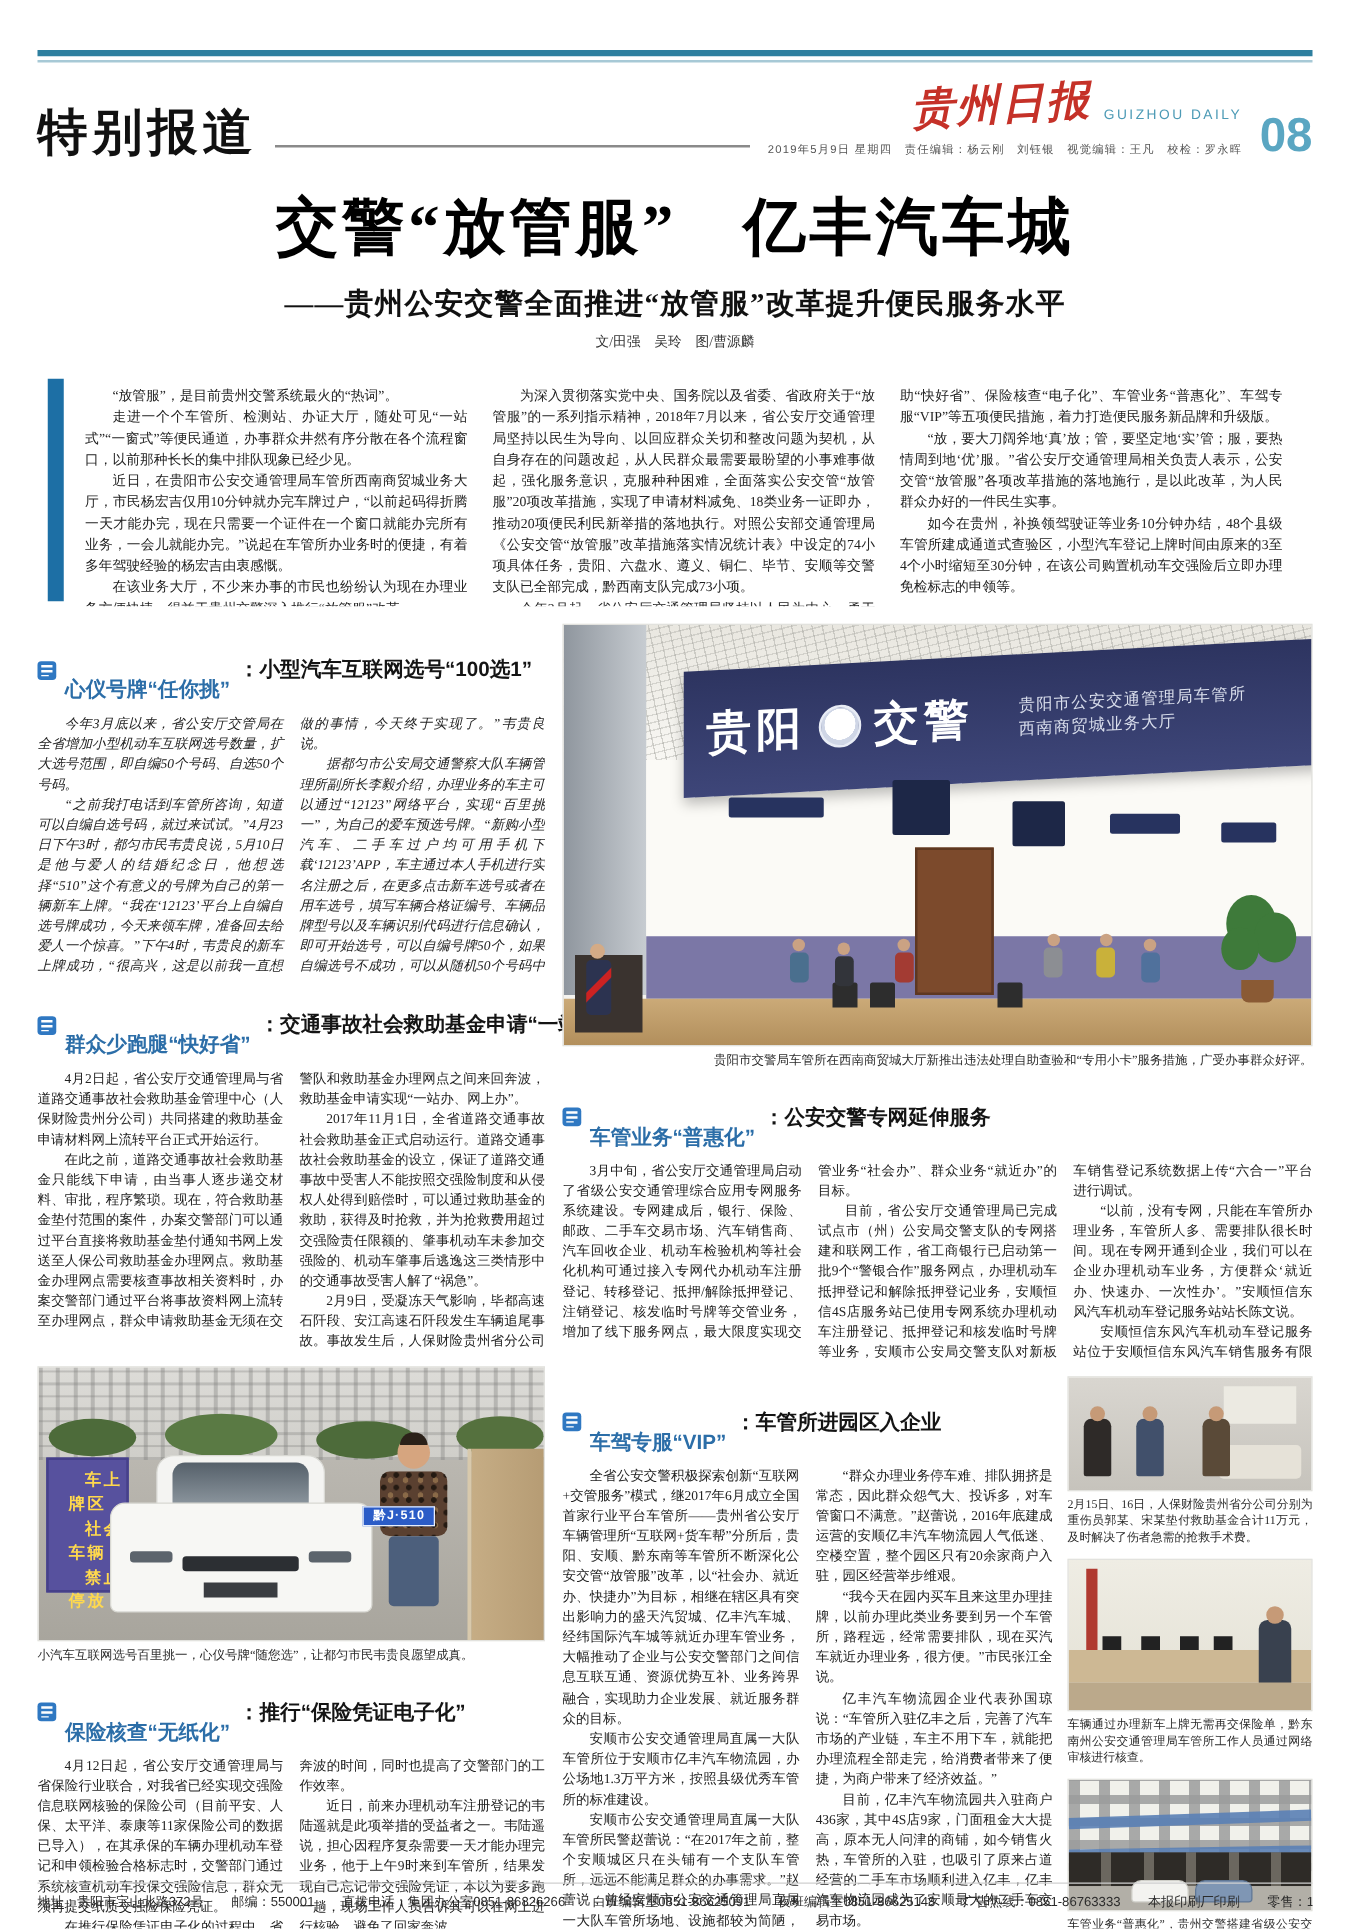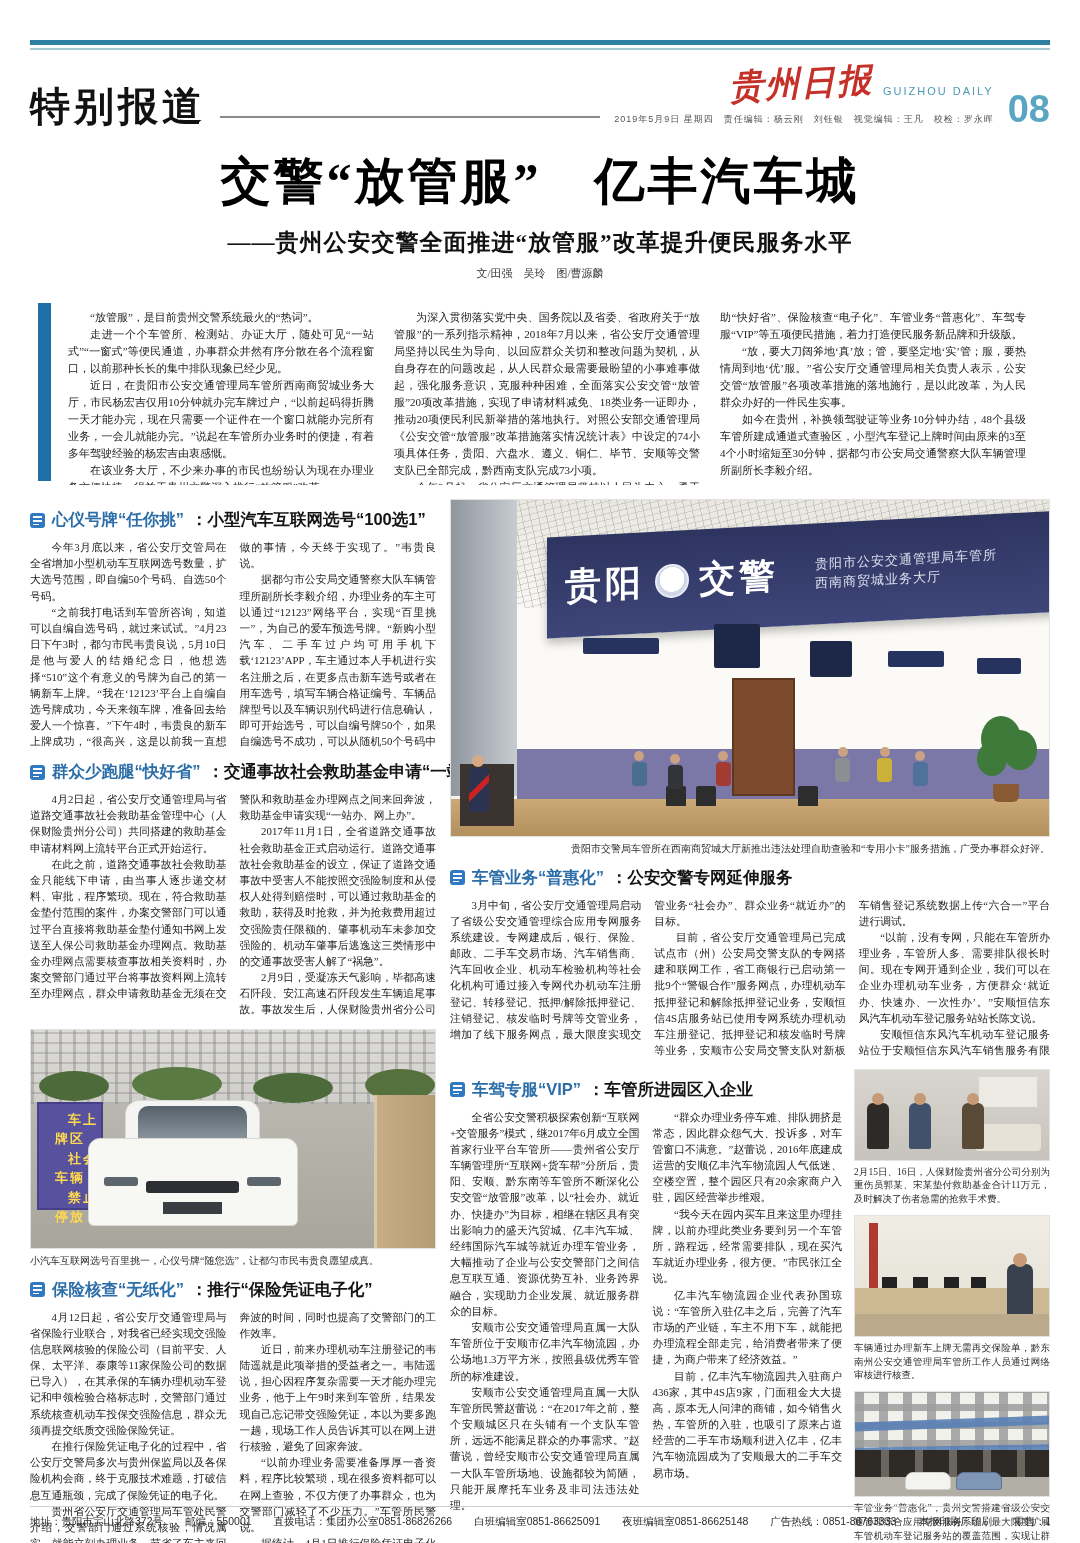--- a/index.html
+++ b/index.html
@@ -43,26 +43,26 @@
   .col-left { width:406px; flex:none; }
   .col-right { flex:1; min-width:0; }
 
   
   .sec-head { display:flex; align-items:center; gap:7px; margin:10px 0 8px 0; font-family:"Liberation Sans",sans-serif; font-weight:bold; font-size:16.5px; white-space:nowrap; }
   .sec-icon { width:15px; height:15px; flex:none; background:#2f78c2; border-radius:3px; position:relative; }
   .sec-icon::after { content:""; position:absolute; left:3px; top:3px; right:3px; bottom:3px; background:
       linear-gradient(#fff,#fff) 0 0/100% 2px no-repeat,
       linear-gradient(#fff,#fff) 0 4px/100% 2px no-repeat,
       linear-gradient(#fff,#fff) 0 8px/70% 2px no-repeat; }
-  .sec-head .tag { color:#2c6ea8; }
+  .sec-head .tag { color:#2c6ea8;margin-top:32px; }
   .sec-head .rest { color:#141414; }
 
   .cols2 { column-count:2; column-gap:13px; font-size:10.8px; line-height:1.5; text-align:justify; color:#222; overflow:hidden; }
   .cols3s { column-count:3; column-gap:13px; font-size:10.8px; line-height:1.5; text-align:justify; color:#222; overflow:hidden; }
-  .h215{height:212px;} .h225{height:228px;} .h270{height:268px;} .h170{height:168px;} .h460{height:462px;}
+  .h215{height:212px;font-style:italic;} .h225{height:228px;} .h270{height:268px;} .h170{height:168px;} .h460{height:462px;}
 
   .caption { font-size:10px; color:#2b2b2b; line-height:1.45; margin-top:5px; text-align:justify; }
   .caption.right { text-align:right; }
   .caption.center { text-align:left; }
 
   
   .photo { position:relative; overflow:hidden; border:1px solid #e2e2de; background:#f4f3ef; }
 
   
   .photoA { height:338px; }
@@ -200,21 +200,21 @@
     <div class="bracket-tl"></div>
     <div class="bracket-br"></div>
     <div class="cols3">
         <p class="para">“放管服”，是目前贵州交警系统最火的“热词”。</p>
         <p class="para">走进一个个车管所、检测站、办证大厅，随处可见“一站式”“一窗式”等便民通道，办事群众井然有序分散在各个流程窗口，以前那种长长的集中排队现象已经少见。</p>
         <p class="para">近日，在贵阳市公安交通管理局车管所西南商贸城业务大厅，市民杨宏吉仅用10分钟就办完车牌过户，“以前起码得折腾一天才能办完，现在只需要一个证件在一个窗口就能办完所有业务，一会儿就能办完。”说起在车管所办业务时的便捷，有着多年驾驶经验的杨宏吉由衷感慨。</p>
         <p class="para">在该业务大厅，不少来办事的市民也纷纷认为现在办理业务方便快捷，得益于贵州交警深入推行“放管服”改革。</p>
         <p class="para">为深入贯彻落实党中央、国务院以及省委、省政府关于“放管服”的一系列指示精神，2018年7月以来，省公安厅交通管理局坚持以民生为导向、以回应群众关切和整改问题为契机，从自身存在的问题改起，从人民群众最需要最盼望的小事难事做起，强化服务意识，克服种种困难，全面落实公安交管“放管服”20项改革措施，实现了申请材料减免、18类业务一证即办，推动20项便民利民新举措的落地执行。对照公安部交通管理局《公安交管“放管服”改革措施落实情况统计表》中设定的74小项具体任务，贵阳、六盘水、遵义、铜仁、毕节、安顺等交警支队已全部完成，黔西南支队完成73小项。</p>
         <p class="para">今年3月起，省公安厅交通管理局坚持以人民为中心，勇于创新，强化自选动作，相继推出心仪号牌“随你选”、事故救助“快好省”、保险核查“电子化”、车管业务“普惠化”、车驾专服“VIP”等五项便民措施，着力打造便民服务新品牌和升级版。</p>
         <p class="para">“放，要大刀阔斧地‘真’放；管，要坚定地‘实’管；服，要热情周到地‘优’服。”省公安厅交通管理局相关负责人表示，公安交管“放管服”各项改革措施的落地施行，是以此改革，为人民群众办好的一件民生实事。</p>
-        <p class="para">如今在贵州，补换领驾驶证等业务10分钟办结，48个县级车管所建成通道式查验区，小型汽车登记上牌时间由原来的3至4个小时缩短至30分钟，据都匀市公安局交通警察大队车辆管理所副所长李毅介绍。</p>
+        <p class="para">如今在贵州，补换领驾驶证等业务10分钟办结，48个县级车管所建成通道式查验区，小型汽车登记上牌时间由原来的3至4个小时缩短至30分钟，在该公司购置机动车交强险后立即办理免检标志的申领等。</p>
       </div>
   </div>
 
   <div class="content">
 
     <div class="col-left">
 
       <div class="sec-head">
         <span class="sec-icon"></span>
         <span class="tag">心仪号牌“任你挑”</span>
@@ -254,20 +254,26 @@
             <div class="para">禁止停放</div>
           </div>
         <div class="pb-car">
           <div class="car-roof"></div>
             <div class="car-shield"></div>
             <div class="car-body"></div>
           <div class="car-grille"></div>
             <div class="car-plateslot"></div>
           <div class="car-lightL"></div>
             <div class="car-lightR"></div>
+        </div>
+        <div class="pb-man">
+          <div class="man-head"></div>
+          <div class="man-shirt"></div>
+          <div class="man-plate">黔J·510</div>
+          <div class="man-jeans"></div>
         </div>
       </div>
       <div class="caption center">小汽车互联网选号百里挑一，心仪号牌“随您选”，让都匀市民韦贵良愿望成真。</div>
 
       <div class="sec-head">
         <span class="sec-icon"></span>
         <span class="tag">保险核查“无纸化”</span>
           <span class="rest">：推行“保险凭证电子化”</span>
       </div>
       <div class="cols2 h270">

